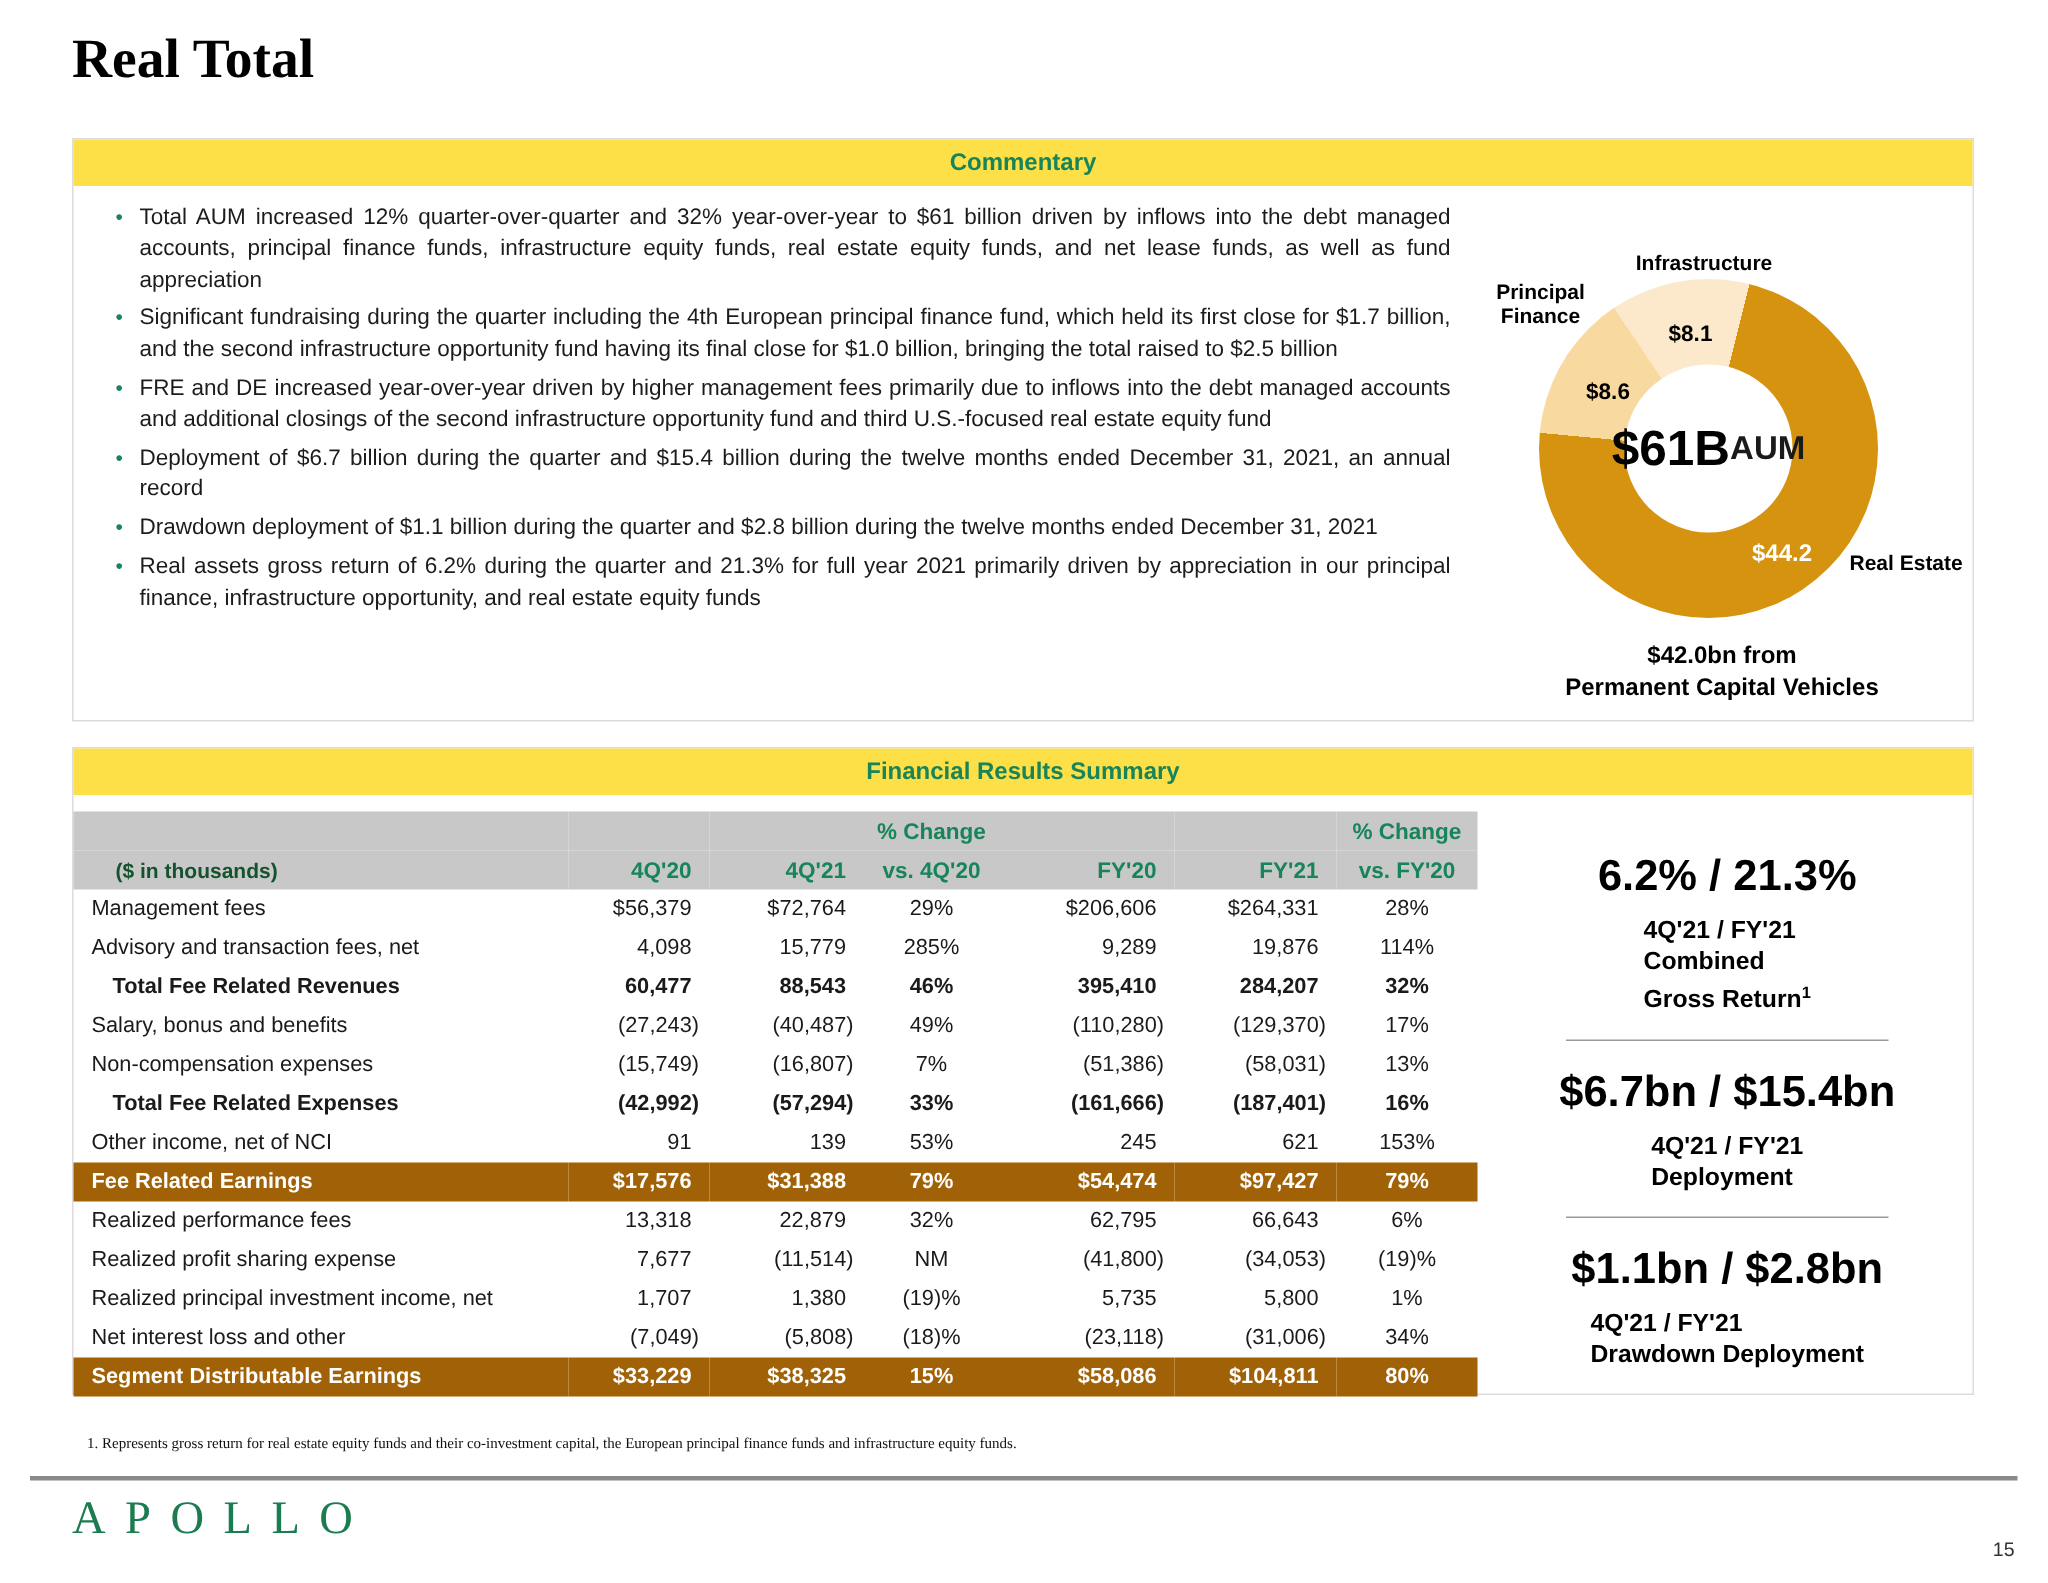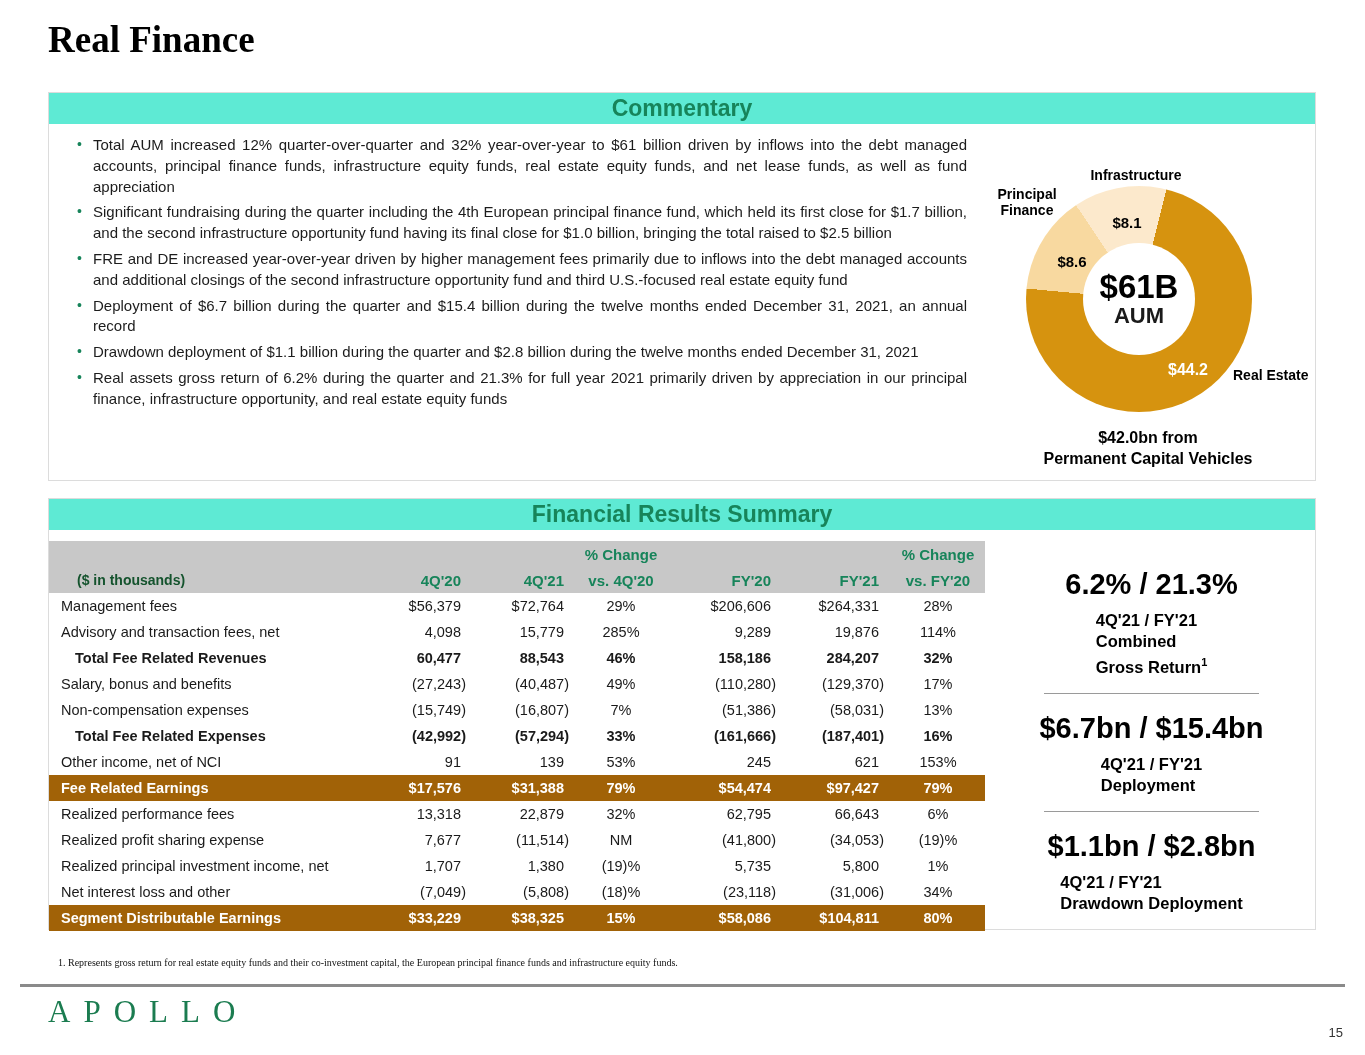--- a/index.html
+++ b/index.html
@@ -15,39 +15,39 @@
     position:absolute; left:48px; top:18px;
     font-family:"Liberation Serif","DejaVu Serif",serif;
     font-size:37px; font-weight:bold; color:#000;
   }
 
   
   .box { position:absolute; background:#fff; border:1px solid #dcdcdc; }
   .box-commentary { left:48px; top:92px; width:1268px; height:389px; }
   .box-financial  { left:48px; top:498px; width:1268px; height:432px; }
   .band {
-    height:31px; background:#5eead4; display:flex; align-items:center; justify-content:center;
-    font-size:23px; font-weight:bold; color:#17845a;
+    height:31px; background:#fde047; display:flex; align-items:center; justify-content:center;
+    font-size:16px; font-weight:bold; color:#17845a;
   }
 
   
   .bullets { position:absolute; left:28px; top:42px; width:890px; }
   .bullet { display:flex; margin-bottom:5px; }
   .bullet .dot { color:#17845a; font-size:14px; width:16px; flex:0 0 16px; padding-top:1px; text-align:left; }
   .bullet .btxt { flex:1; font-size:15px; line-height:20.8px; text-align:justify; color:#1c1c1c; }
 
   
   .chart-area { position:absolute; left:0; top:0; width:100%; height:100%; pointer-events:none; }
   .donut {
     position:absolute; left:977px; top:93px; width:226px; height:226px; border-radius:50%;
   }
   .donut-hole {
     position:absolute; left:50%; top:50%; width:112px; height:112px; border-radius:50%;
     background:#fff; transform:translate(-50%,-50%);
-    display:flex; flex-direction:column; align-items:center; justify-content:center;
+    display:flex; flex-direction:row; align-items:center; justify-content:center;
   }
   .donut-center-value { font-size:33px; font-weight:bold; color:#000; line-height:34px; }
   .donut-center-sub   { font-size:22px; font-weight:bold; color:#1a1a1a; line-height:24px; }
   .chart-label { position:absolute; font-weight:bold; color:#000; white-space:nowrap; }
   .lbl-infrastructure { left:1087px; top:74px;  transform:translateX(-50%); font-size:14px; }
   .lbl-pf            { left:978px;  top:93px;  transform:translateX(-50%); font-size:14px; text-align:center; line-height:16px; }
   .lbl-81            { left:1078px; top:121px; transform:translateX(-50%); font-size:15px; }
   .lbl-86            { left:1023px; top:160px; transform:translateX(-50%); font-size:15px; }
   .lbl-442           { left:1139px; top:268px; transform:translateX(-50%); font-size:16px; color:#fff; }
   .lbl-realestate    { left:1184px; top:274px; font-size:14px; }
@@ -94,21 +94,21 @@
   .logo {
     position:absolute; left:48px; top:994px;
     font-family:"Liberation Serif","DejaVu Serif",serif;
     font-size:31px; color:#1b7c50; letter-spacing:13px; font-weight:normal;
   }
   .page-num { position:absolute; right:22px; top:1025px; font-size:13px; color:#333; }
 </style>
 </head>
 <body>
 
-<div class="page-title">Real Finance</div>
+<div class="page-title">Real Total</div>
 
 <div class="box box-commentary">
   <div class="band">Commentary</div>
 
   <div class="bullets" id="bullet-list">
       <div class="bullet">
         <span class="dot">•</span>
         <span class="btxt">Total AUM increased 12% quarter-over-quarter and 32% year-over-year to $61 billion driven by inflows into the debt managed accounts, principal finance funds, infrastructure equity funds, real estate equity funds, and net lease funds, as well as fund appreciation</span>
       </div>
       <div class="bullet">
@@ -207,21 +207,21 @@
             <td class="pct">285%</td>
             <td class="num">9,289</td>
             <td class="num">19,876</td>
             <td class="pct">114%</td>
           </tr>
           <tr class="subtotal">
             <td class="lbl">Total Fee Related Revenues</td>
             <td class="num">60,477</td>
             <td class="num">88,543</td>
             <td class="pct">46%</td>
-            <td class="num">158,186</td>
+            <td class="num">395,410</td>
             <td class="num">284,207</td>
             <td class="pct">32%</td>
           </tr>
           <tr class="normal">
             <td class="lbl">Salary, bonus and benefits</td>
             <td class="num paren">(27,243)</td>
             <td class="num paren">(40,487)</td>
             <td class="pct">49%</td>
             <td class="num paren">(110,280)</td>
             <td class="num paren">(129,370)</td>

